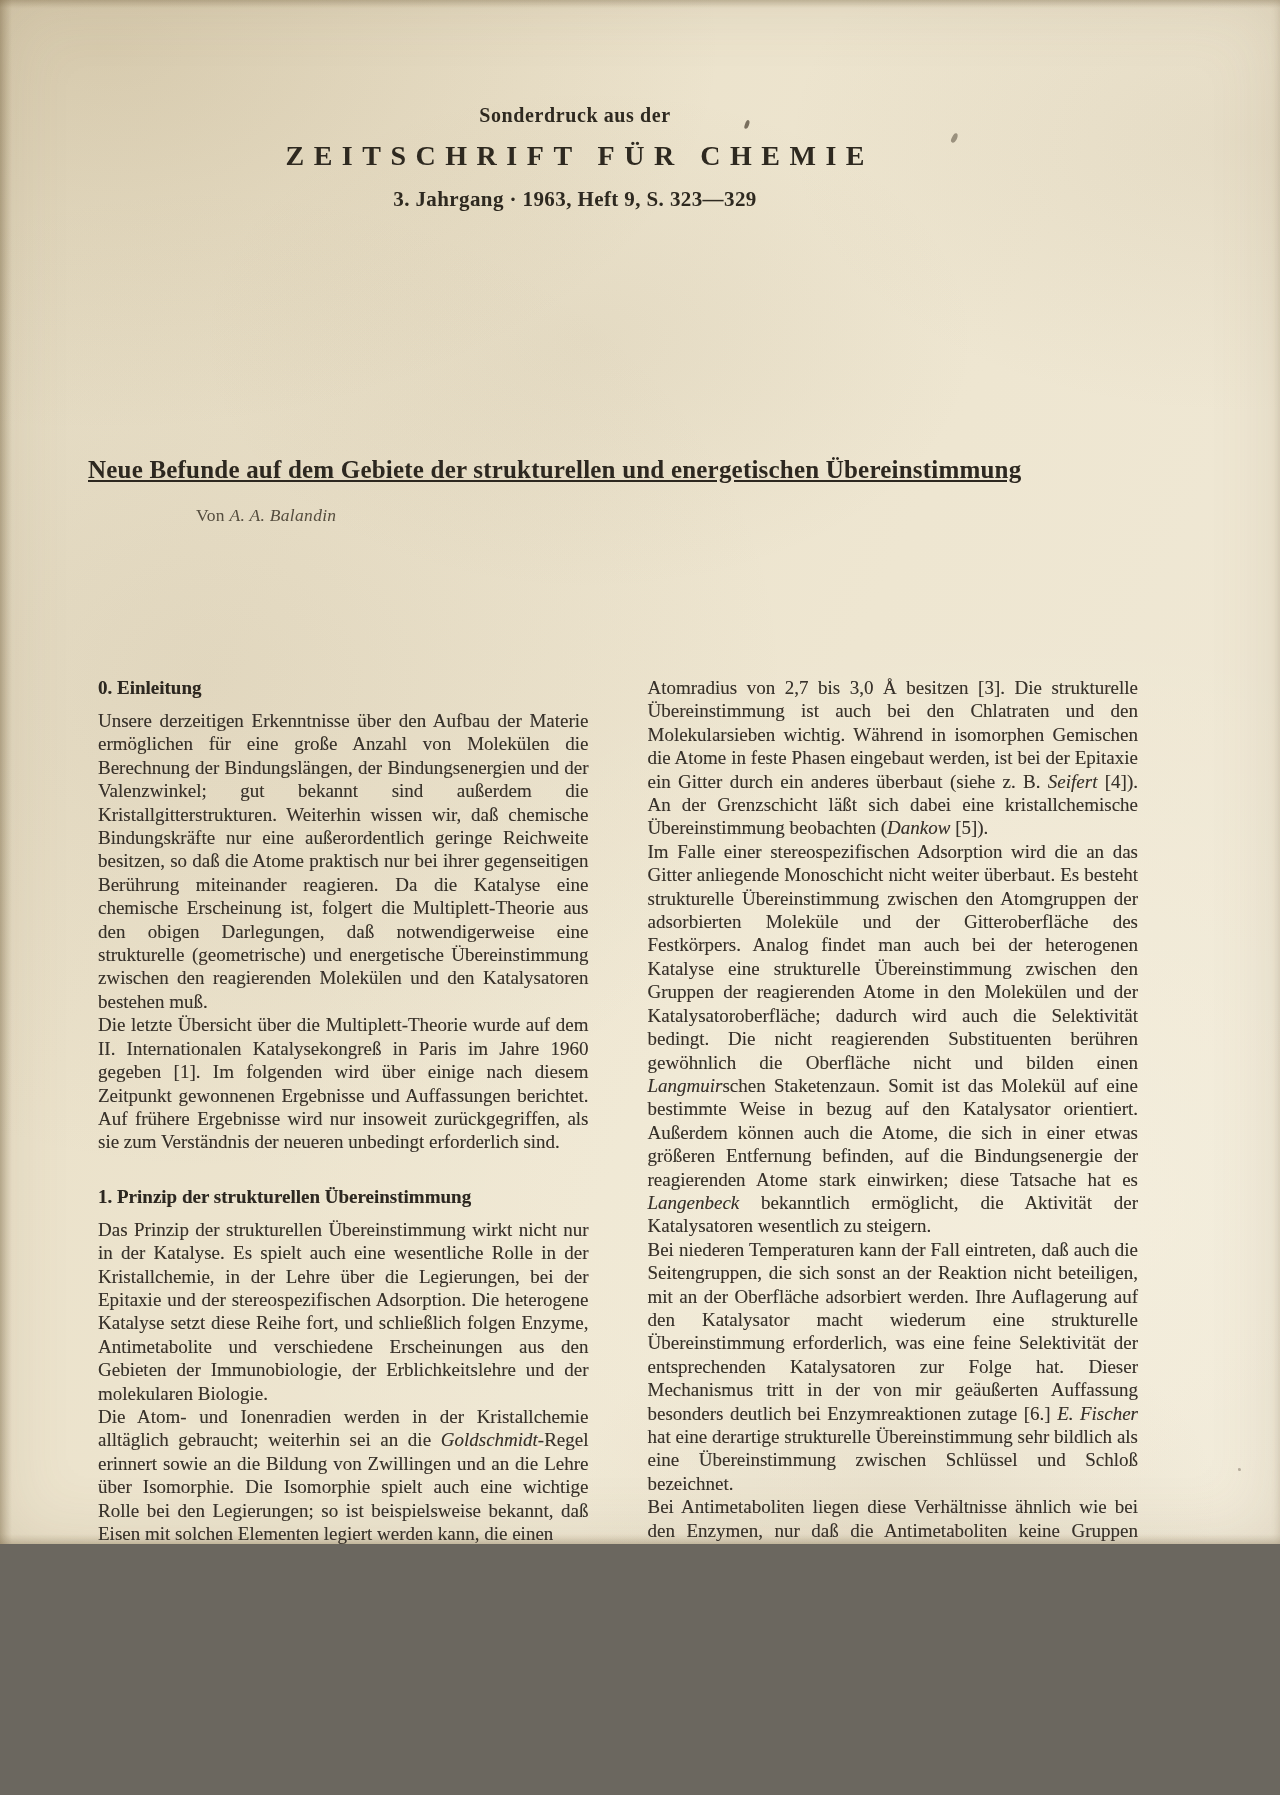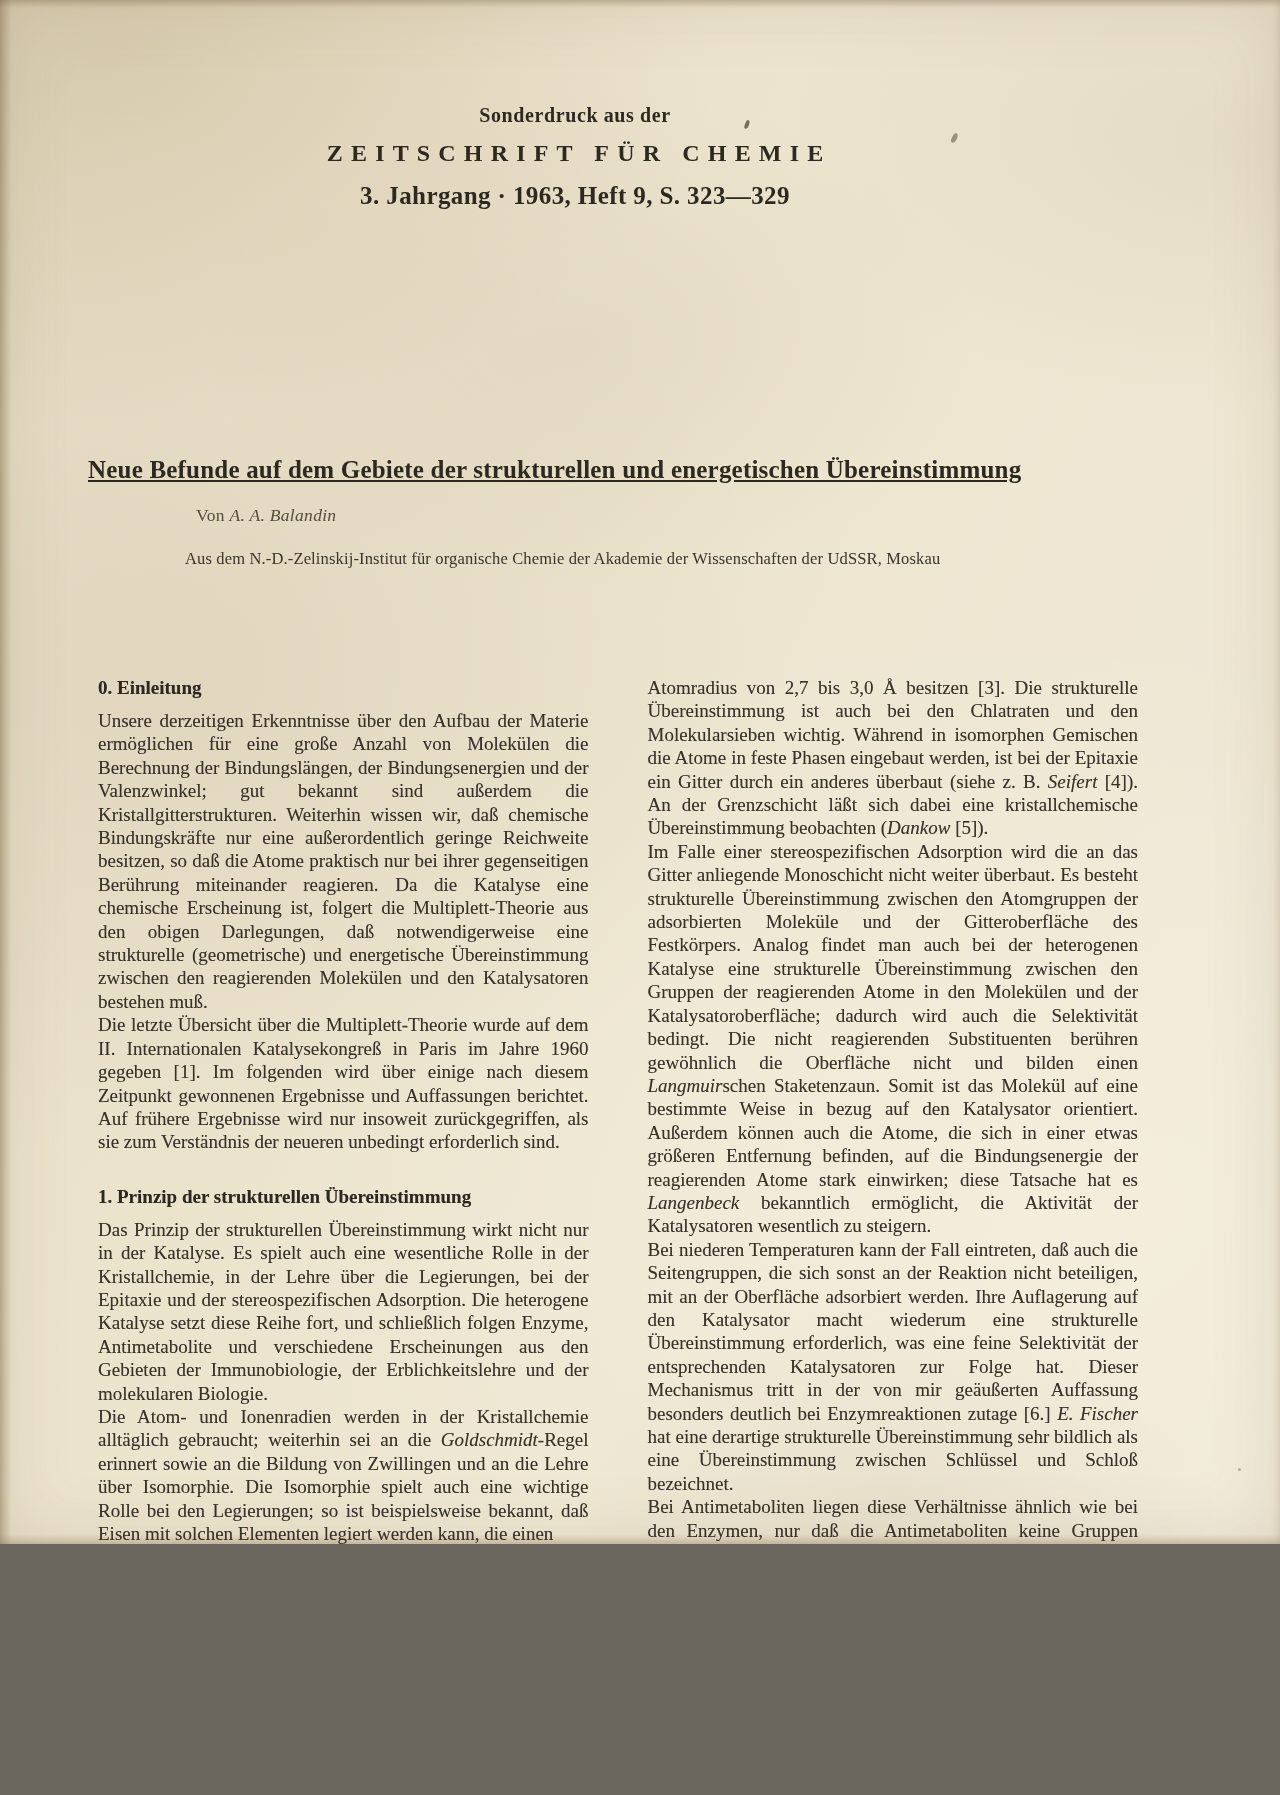--- a/index.html
+++ b/index.html
@@ -46,25 +46,25 @@
   
   .masthead{
     position:absolute; left:0; top:104px; width:1150px;
     text-align:center;
     color:#2e2920;
   }
   .reprint-line{
     font-size:20px; font-weight:bold; letter-spacing:0.6px; margin:0 0 13px 0;
   }
   .journal-name{
-    font-size:24px; font-weight:bold; letter-spacing:0.34em; text-indent:0.34em;
+    font-size:28px; font-weight:bold; letter-spacing:0.34em; text-indent:0.34em;
     margin:0 0 13px 0; white-space:nowrap;
   }
   .issue-line{
-    font-size:25px; font-weight:bold; letter-spacing:0.4px; margin:15px;
+    font-size:21px; font-weight:bold; letter-spacing:0.4px; margin:15px;
   }
 
   
   .article-title{
     position:absolute; left:88px; top:456px; width:1120px;
     font-size:25px; font-weight:bold; color:#2d2820;
     letter-spacing:0.2px; white-space:nowrap; margin:0;text-decoration:underline;
   }
   .byline{
     position:absolute; left:196px; top:505px;
@@ -116,21 +116,20 @@
   <div class="masthead">
     <p class="reprint-line">Sonderdruck aus der</p>
     <p class="journal-name">ZEITSCHRIFT FÜR CHEMIE</p>
     <p class="issue-line">3. Jahrgang · 1963, Heft 9, S. 323—329</p>
   </div>
 
   <h1 class="article-title">Neue Befunde auf dem Gebiete der strukturellen und energetischen Übereinstimmung</h1>
 
   <div class="byline"><span>Von </span><i>A. A. Balandin</i></div>
 
-  <div class="affiliation">Aus dem N.-D.-Zelinskij-Institut für organische Chemie der Akademie der Wissenschaften der UdSSR, Moskau</div>
 
   <div class="columns">
     <div class="col" id="col-left">
         <h2 class="sec-heading"><span>0. Einleitung</span></h2>
         <p class="para"><span>Unsere derzeitigen Erkenntnisse über den Aufbau der Materie ermöglichen für eine große Anzahl von Molekülen die Berechnung der Bindungslängen, der Bindungsenergien und der Valenzwinkel; gut bekannt sind außerdem die Kristallgitterstrukturen. Weiterhin wissen wir, daß chemische Bindungskräfte nur eine außerordentlich geringe Reichweite besitzen, so daß die Atome praktisch nur bei ihrer gegenseitigen Berührung miteinander reagieren. Da die Katalyse eine chemische Erscheinung ist, folgert die Multiplett-Theorie aus den obigen Darlegungen, daß notwendigerweise eine strukturelle (geometrische) und energetische Übereinstimmung zwischen den reagierenden Molekülen und den Katalysatoren bestehen muß.</span></p>
         <p class="para"><span>Die letzte Übersicht über die Multiplett-Theorie wurde auf dem II. Internationalen Katalysekongreß in Paris im Jahre 1960 gegeben [1]. Im folgenden wird über einige nach diesem Zeitpunkt gewonnenen Ergebnisse und Auffassungen berichtet. Auf frühere Ergebnisse wird nur insoweit zurückgegriffen, als sie zum Verständnis der neueren unbedingt erforderlich sind.</span></p>
         <h2 class="sec-heading"><span>1. Prinzip der strukturellen Übereinstimmung</span></h2>
         <p class="para"><span>Das Prinzip der strukturellen Übereinstimmung wirkt nicht nur in der Katalyse. Es spielt auch eine wesentliche Rolle in der Kristallchemie, in der Lehre über die Legierungen, bei der Epitaxie und der stereospezifischen Adsorption. Die heterogene Katalyse setzt diese Reihe fort, und schließlich folgen Enzyme, Antimetabolite und verschiedene Erscheinungen aus den Gebieten der Immunobiologie, der Erblichkeitslehre und der molekularen Biologie.</span></p>
         <p class="para"><span>Die Atom- und Ionenradien werden in der Kristallchemie alltäglich gebraucht; weiterhin sei an die </span><i>Goldschmidt</i><span>-Regel erinnert sowie an die Bildung von Zwillingen und an die Lehre über Isomorphie. Die Isomorphie spielt auch eine wichtige Rolle bei den Legierungen; so ist beispielsweise bekannt, daß Eisen mit solchen Elementen legiert werden kann, die einen</span></p>
       </div>

